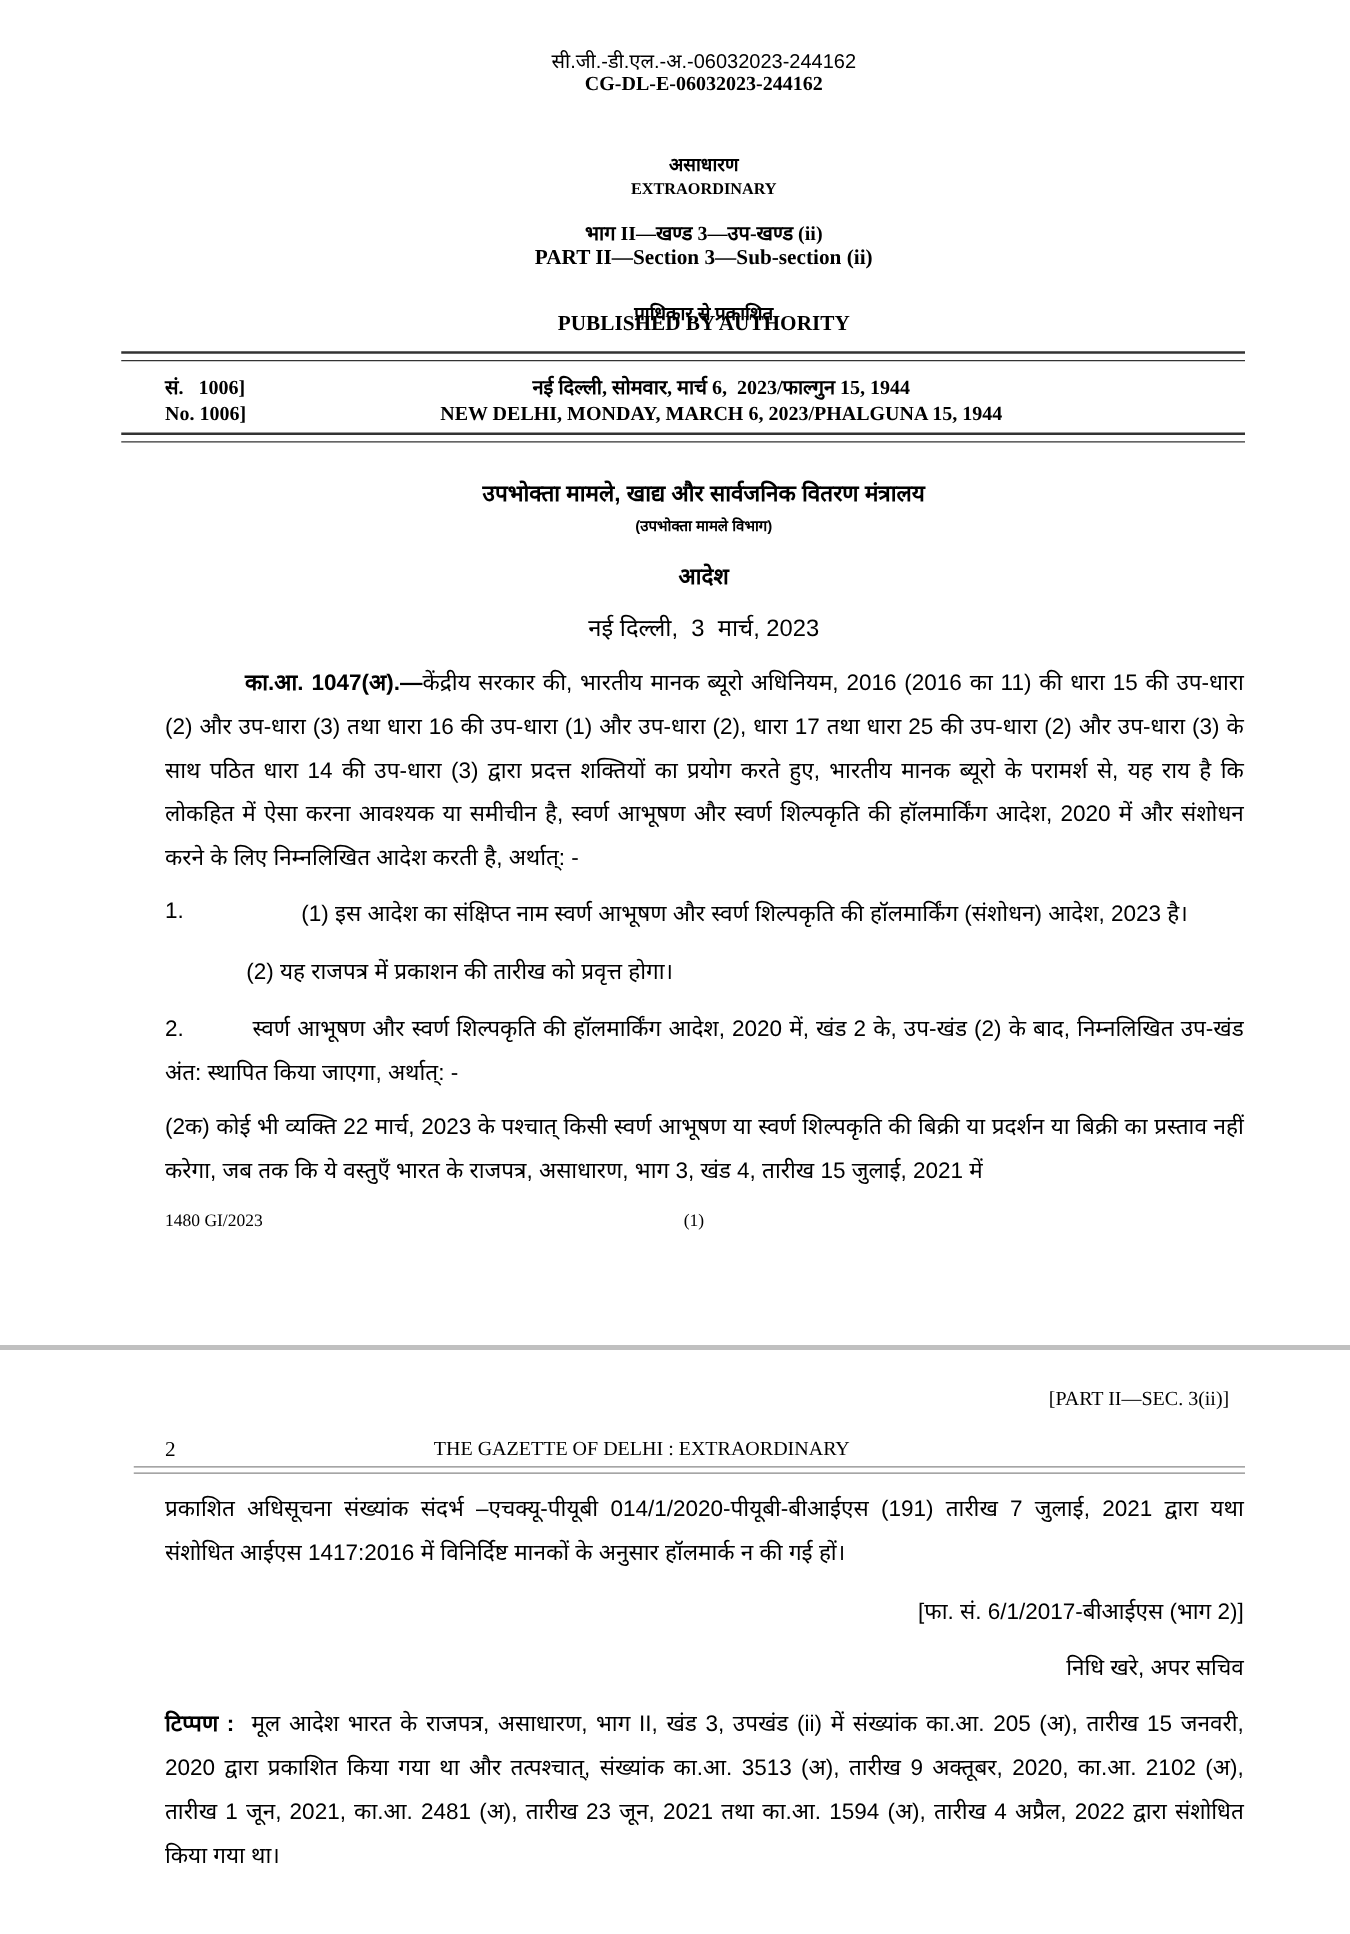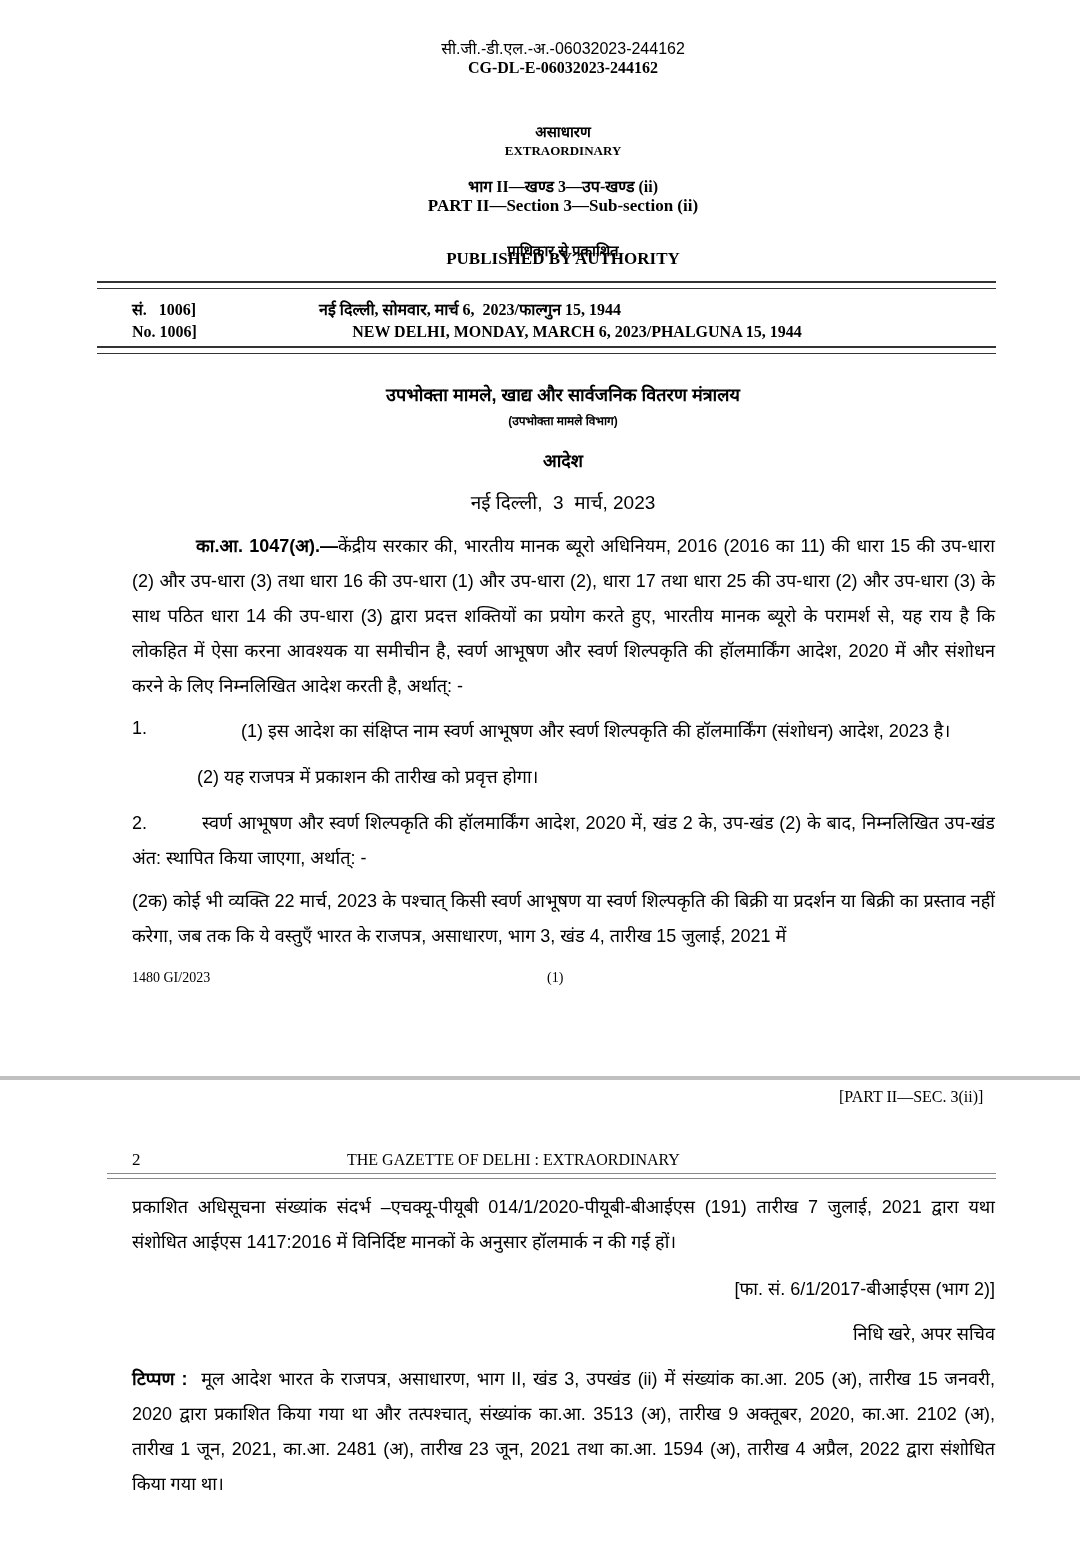--- a/index.html
+++ b/index.html
@@ -15,41 +15,41 @@
   .extra-hi { top:121px; font-size:15px; }
   .extra-en { top:143px; font-size:13px; }
   .part-hi { top:175px; font-size:16px; }
   .part-en { top:196px; font-size:17px; }
   .pub-hi { top:240px; font-size:15px; }
   .pub-en { top:249px; font-size:17px; }
 
   .dbl { left:97px; width:876px; height:5px; border-top:2px solid #333; border-bottom:1px solid #333; }
   .issue-no-hi { left:109px; top:298px; font-size:16px; }
   .issue-no-en { left:109px; top:323px; font-size:16px; }
-  .issue-date-hi { left:296px; width:516px; text-align:left; top:298px; font-size:16px; }
+  .issue-date-hi { left:296px; width:516px; text-align:center; top:298px; font-size:16px; }
   .issue-date-en { left:296px; width:516px; text-align:center; top:323px; font-size:16px; }
 
   .ministry { top:382px; font-size:18px; font-weight:bold; }
   .dept { top:412px; font-size:12px; font-weight:bold; }
   .order-title { top:448px; font-size:18px; font-weight:bold; }
   .dateline { top:489px; font-size:19px; }
 
   .para { left:109px; width:863px; font-size:18px; line-height:35px; text-align:justify; }
   .indent { text-indent:64px; }
   .num { left:109px; font-size:18px; }
   .sub { left:174px; font-size:18px; }
 
   .foot-left { left:109px; top:970px; font-size:14px; }
   .foot-mid { left:524px; top:970px; font-size:14px; }
 
   .pagebreak { left:0; top:1076px; width:1080px; height:4px; background:#c0c0c0; }
 
   .p2-num { left:109px; top:1150px; font-size:17px; }
   .p2-title { left:324px; top:1151px; font-size:16px; }
-  .p2-part { left:816px; top:1088px; font-size:16px; }
+  .p2-part { left:816px; top:1111px; font-size:16px; }
   .p2-rule { left:107px; top:1173px; width:866px; height:4px; border-top:1px solid #888; border-bottom:1px solid #888; }
   .right { left:109px; width:863px; text-align:right; font-size:18px; }
 </style>
 </head>
 <body>
 
 <div class="abs center sans codeline1">सी.जी.-डी.एल.-अ.-06032023-244162</div>
 <div class="abs center serif b codeline2">CG-DL-E-06032023-244162</div>
 
 <div class="abs center serif b extra-hi">असाधारण</div>

